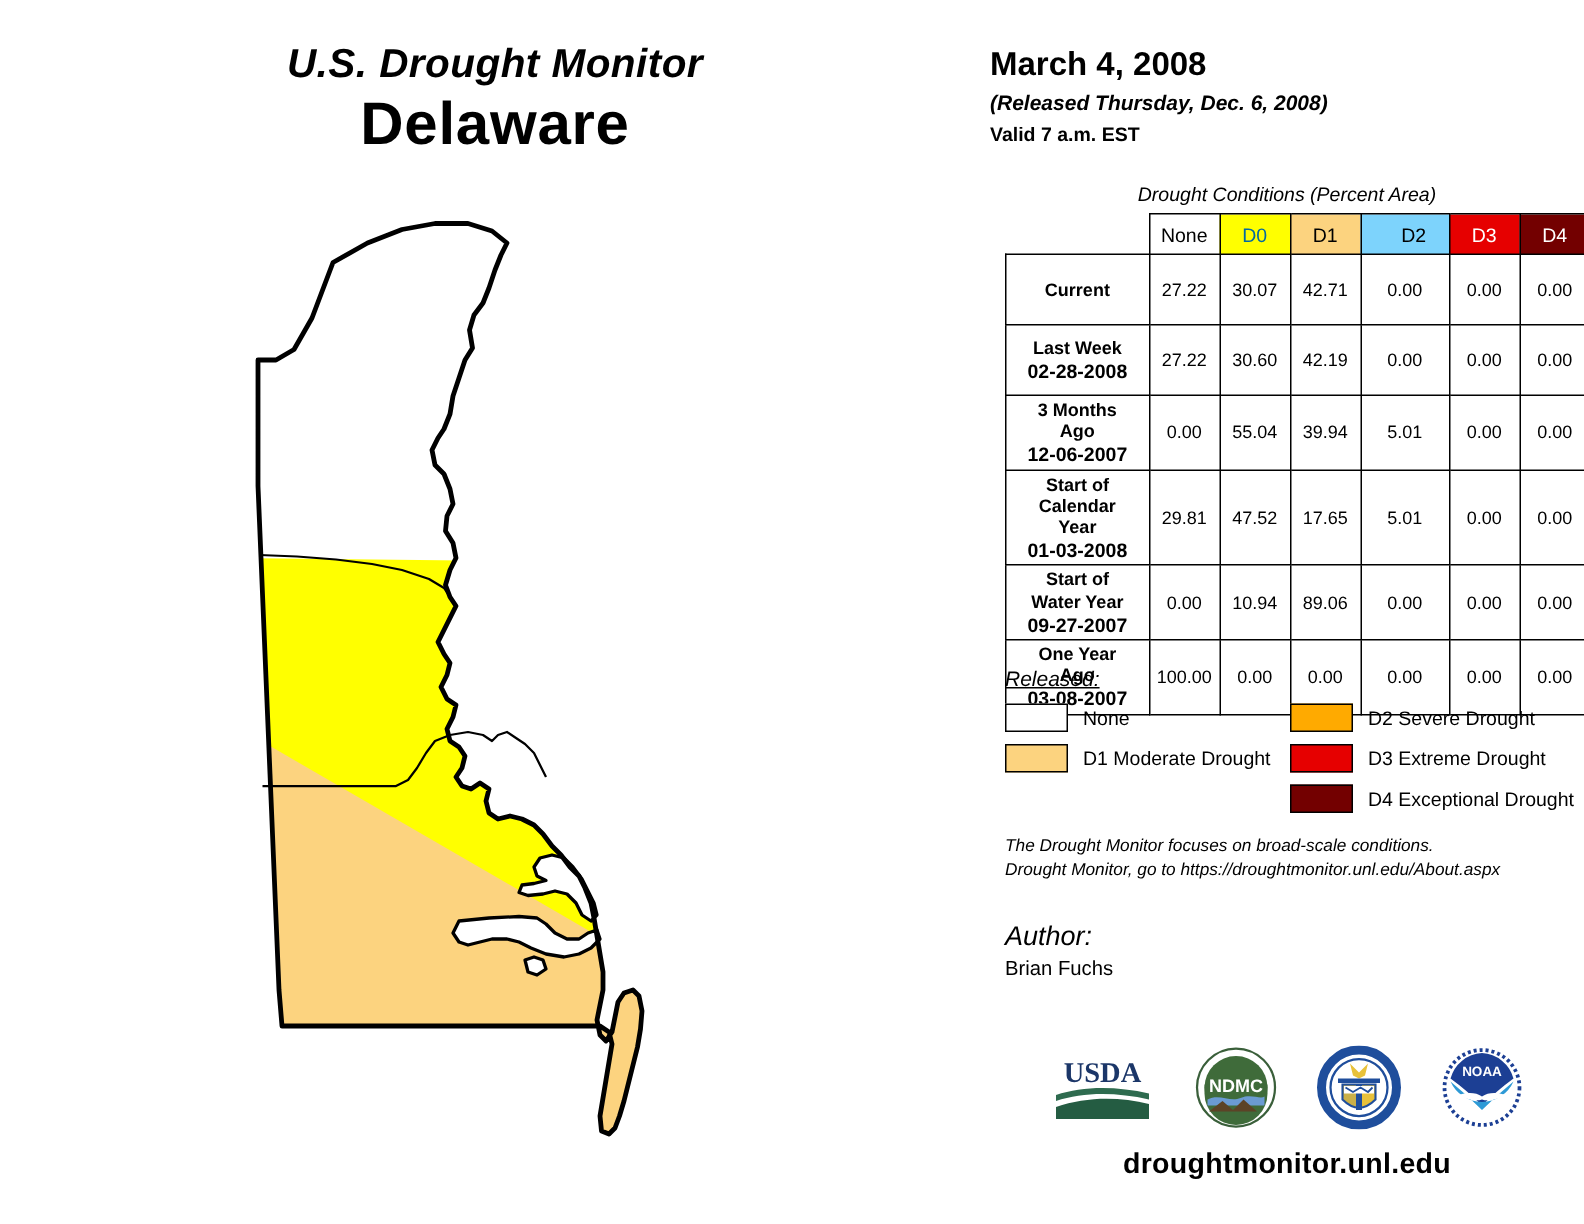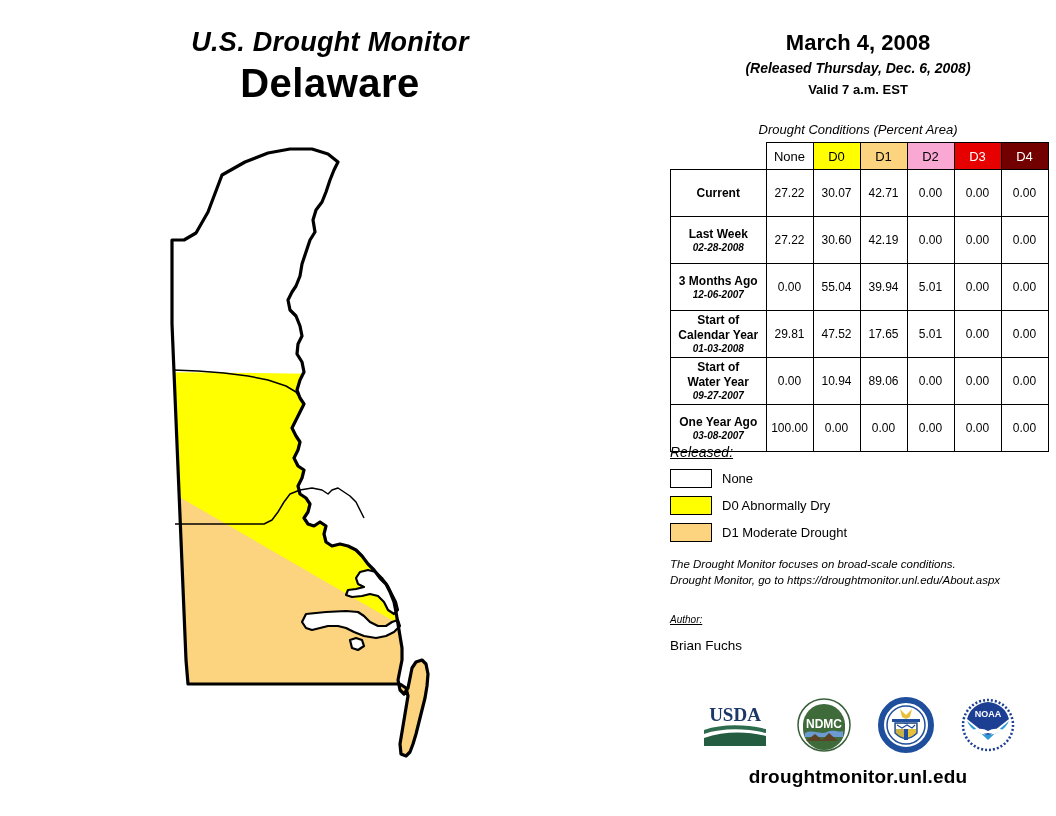--- a/index.html
+++ b/index.html
@@ -52,21 +52,21 @@
   
   #right-panel {
     position: absolute;
     left: 660px; top: 0;
     width: 396px; height: 816px;
   }
   #date-block {
     position: absolute;
     left: 0; top: 30px;
     width: 396px;
-    text-align: center;
+    text-align: left;
   }
   #date-main {
     font-size: 22px;
     font-weight: bold;
     line-height: 1.2;
   }
   #date-released {
     font-size: 14px;
     font-weight: bold;
     font-style: italic;
@@ -113,27 +113,26 @@
   #cond-table thead th.corner {
     border: none;
   }
   #cond-table tbody td {
     height: 42px;
   }
   #cond-table tbody td.rowlabel {
     font-weight: bold;
     font-size: 12px;
     line-height: 1.18;
-    padding: 2px 0;
+    padding: 2px 13px;
   }
   .rowlabel .sub {
     display: block;
     font-weight: bold;
-    font-style: italic;
-    font-size: 10px;
+    font-size: 13px;
     margin-top: 1px;
   }
   .col-label { width: 95px; }
   .col-val   { width: 46px; }
 
   
   #intensity-head {
     position: absolute;
     left: 10px; top: 444px;
     font-size: 14px;
@@ -166,23 +165,22 @@
     position: absolute;
     left: 10px; top: 556px;
     width: 380px;
     font-size: 11.5px;
     font-style: italic;
     line-height: 1.42;
   }
   #author-head {
     position: absolute;
     left: 10px; top: 614px;
-    font-size: 10px;
-    font-style: italic;
-    text-decoration: underline;
+    font-size: 18px;
+    font-style: italic;
   }
   #author-lines {
     position: absolute;
     left: 10px; top: 636px;
     font-size: 13.5px;
     line-height: 1.45;
   }
 
   
   #logos {
@@ -327,23 +325,23 @@
     <div id="date-valid">Valid 7 a.m. EST</div>
   </div>
 
   <div id="table-caption">Drought Conditions (Percent Area)</div>
 
   <table id="cond-table">
     <thead>
       <tr>
         <th class="corner col-label"></th>
       <th class="col-val" style="background: rgb(255, 255, 255); color: rgb(0, 0, 0);">None</th>
-          <th class="col-val" style="background: rgb(255, 255, 0); color: #000000;">D0</th>
+          <th class="col-val" style="background: rgb(255, 255, 0); color: #0369a1;">D0</th>
           <th class="col-val" style="background: rgb(252, 211, 127); color: rgb(0, 0, 0);">D1</th>
-          <th class="col-val" style="background: #f9a8d4; color: rgb(0, 0, 0);">D2</th>
+          <th class="col-val" style="background: #7dd3fc; color: rgb(0, 0, 0); padding-left: 12px;">D2</th>
           <th class="col-val" style="background: rgb(230, 0, 0); color: rgb(255, 255, 255);">D3</th>
           <th class="col-val" style="background: rgb(115, 0, 0); color: rgb(255, 255, 255);">D4</th>
         </tr>
     </thead>
     <tbody>
         <tr>
           <td class="rowlabel col-label">Current</td>
           <td class="col-val">27.22</td>
           <td class="col-val">30.07</td>
           <td class="col-val">42.71</td>
@@ -400,26 +398,36 @@
   </table>
 
   <div id="intensity-head">Released:</div>
 
   <div class="legend-col" id="legend-left">
       <div class="legend-row">
         <span class="swatch" style="background: rgb(255, 255, 255);"></span>
         <span class="legend-label">None</span>
       </div>
       <div class="legend-row">
-        <span class="swatch" style="background: rgb(255, 255, 0);"></span>
-        <span class="legend-label">D0 Abnormally Dry</span>
+        <span class="swatch" style="background: rgb(252, 211, 127);"></span>
+        <span class="legend-label">D1 Moderate Drought</span>
+      </div>
+    </div>
+  <div class="legend-col" id="legend-right">
+      <div class="legend-row">
+        <span class="swatch" style="background: rgb(255, 170, 0);"></span>
+        <span class="legend-label">D2 Severe Drought</span>
       </div>
       <div class="legend-row">
-        <span class="swatch" style="background: rgb(252, 211, 127);"></span>
-        <span class="legend-label">D1 Moderate Drought</span>
+        <span class="swatch" style="background: rgb(230, 0, 0);"></span>
+        <span class="legend-label">D3 Extreme Drought</span>
+      </div>
+      <div class="legend-row">
+        <span class="swatch" style="background: rgb(115, 0, 0);"></span>
+        <span class="legend-label">D4 Exceptional Drought</span>
       </div>
     </div>
 
   <div id="disclaimer">
       <div>The Drought Monitor focuses on broad-scale conditions.</div>
       <div>Drought Monitor, go to https://droughtmonitor.unl.edu/About.aspx</div>
     </div>
 
   <div id="author-head">Author:</div>
   <div id="author-lines">

